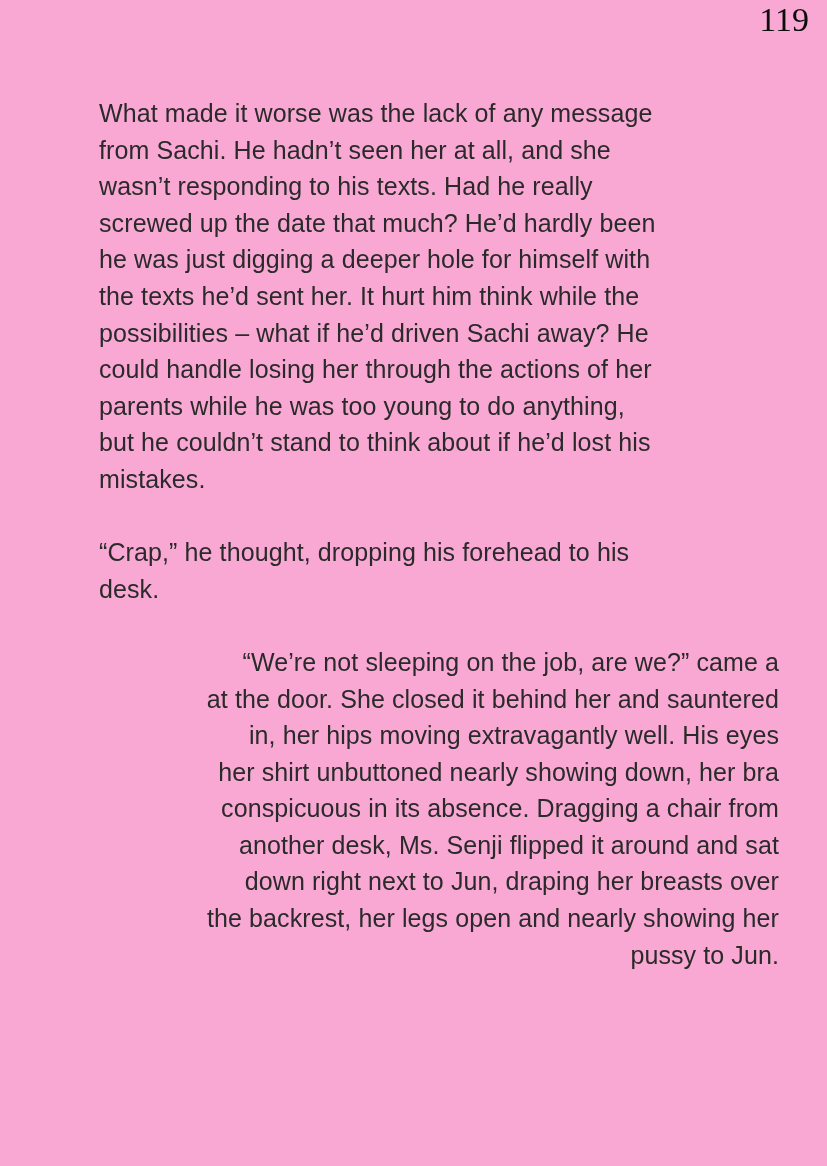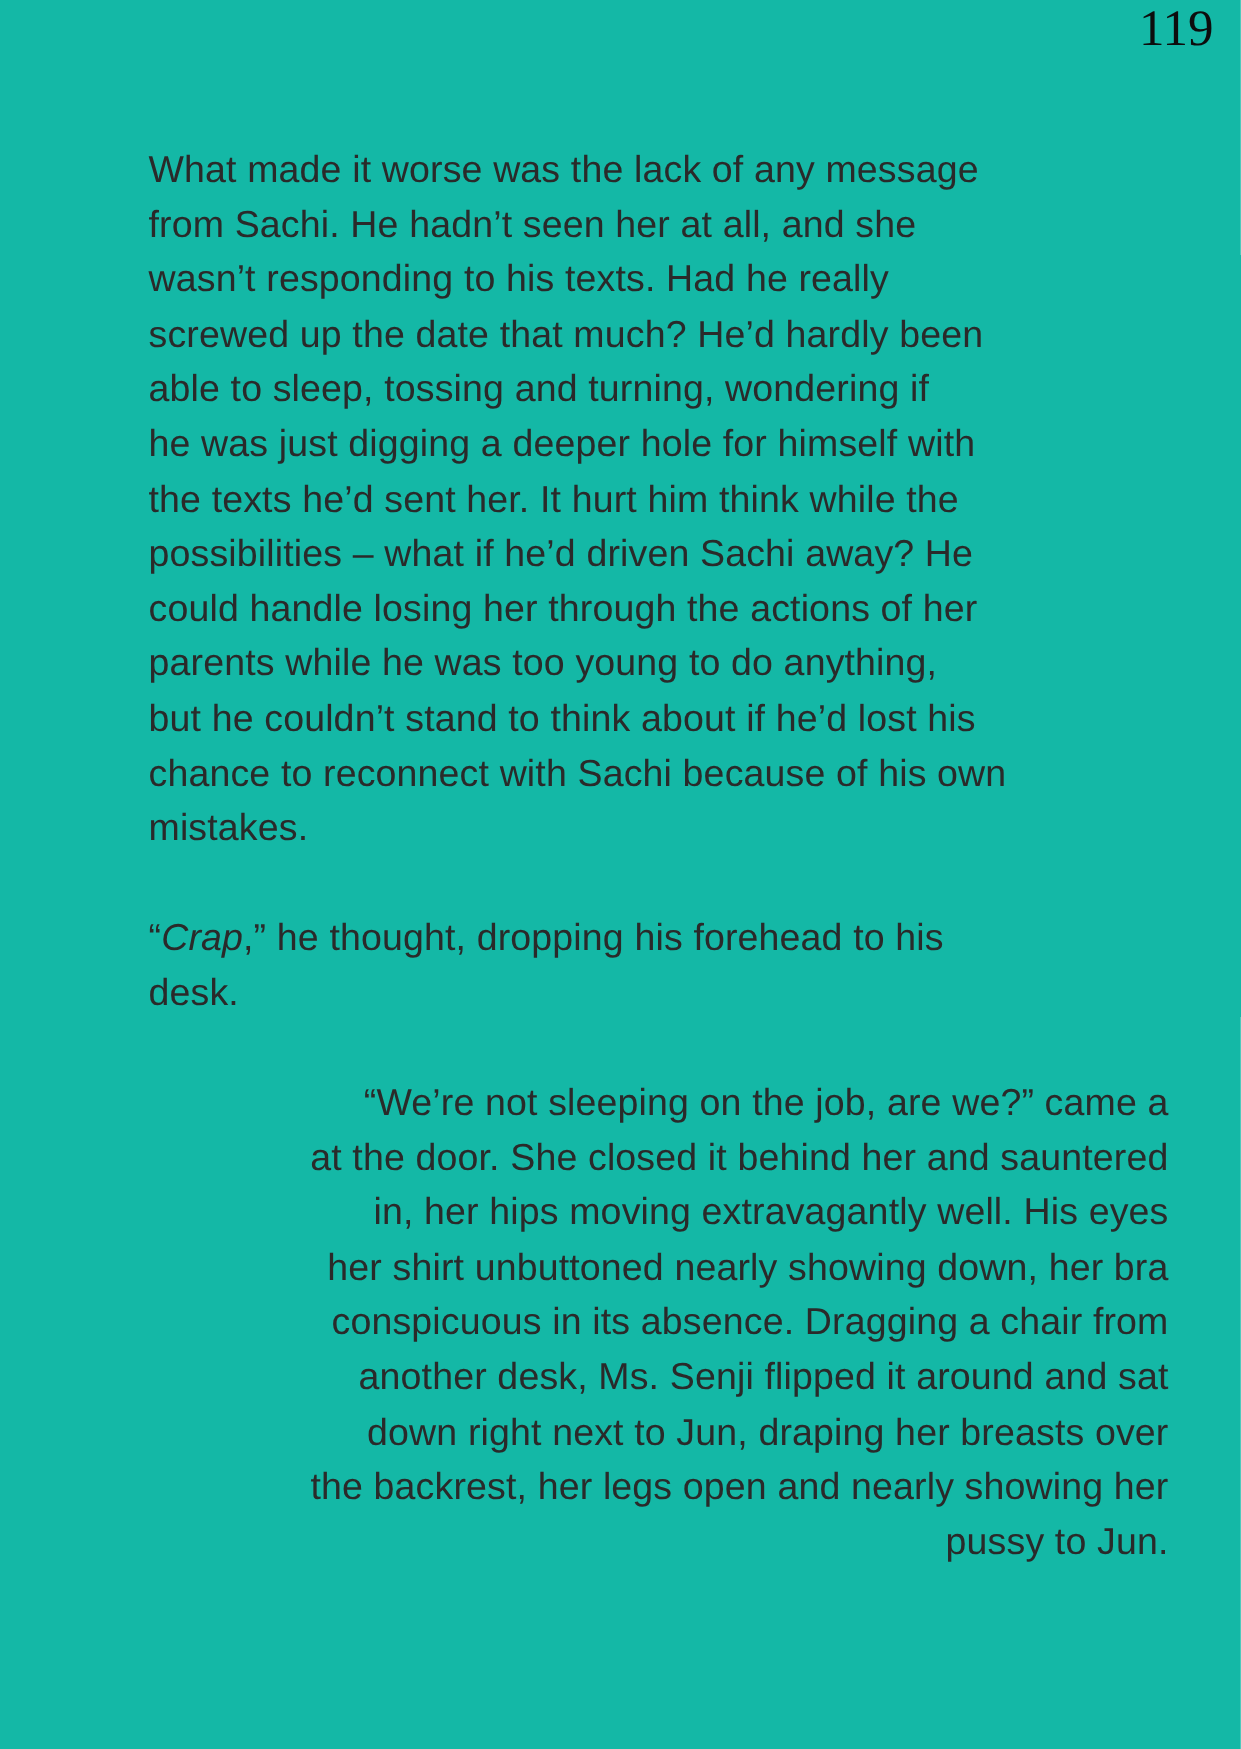--- a/index.html
+++ b/index.html
@@ -10,21 +10,21 @@
     width: 827px;
     height: 1166px;
     background: #ffffff;
     position: relative;
     overflow: hidden;
     font-family: "Liberation Sans", sans-serif;
   }
   .page {
     position: absolute;
     inset: 0;
-    background: #14b8a6;
+    background: #f9a8d4;
   }
   .page-number {
     position: absolute;
     top: 0px;
     right: 18px;
     font-family: "Liberation Serif", serif;
     font-size: 34px;
     line-height: 1.18;
     color: #0d0d0d;
   }
@@ -42,45 +42,42 @@
     margin: 0 0 36.6px 0;
   }
   .para:last-child {
     margin-bottom: 0;
     text-align: right;
   }
   .line {
     white-space: nowrap;
   }
   .italic {
-    font-style: italic;
   }
 </style>
 </head>
 <body>
 
 <div class="page">
 
   <div class="page-number">119</div>
 
   <div class="text-block">
 
     <div class="para">
       <div class="line">What made it worse was the lack of any message</div>
       <div class="line">from Sachi. He hadn’t seen her at all, and she</div>
       <div class="line">wasn’t responding to his texts. Had he really</div>
       <div class="line">screwed up the date that much? He’d hardly been</div>
-      <div class="line">able to sleep, tossing and turning, wondering if</div>
       <div class="line">he was just digging a deeper hole for himself with</div>
       <div class="line">the texts he’d sent her. It hurt him think while the</div>
       <div class="line">possibilities – what if he’d driven Sachi away? He</div>
       <div class="line">could handle losing her through the actions of her</div>
       <div class="line">parents while he was too young to do anything,</div>
       <div class="line">but he couldn’t stand to think about if he’d lost his</div>
-      <div class="line">chance to reconnect with Sachi because of his own</div>
       <div class="line">mistakes.</div>
     </div>
 
     <div class="para">
       <div class="line"><span>“</span><span class="italic">Crap</span><span>,” he thought, dropping his forehead to his</span></div>
       <div class="line">desk.</div>
     </div>
 
     <div class="para">
       <div class="line">“We’re not sleeping on the job, are we?” came a</div>

